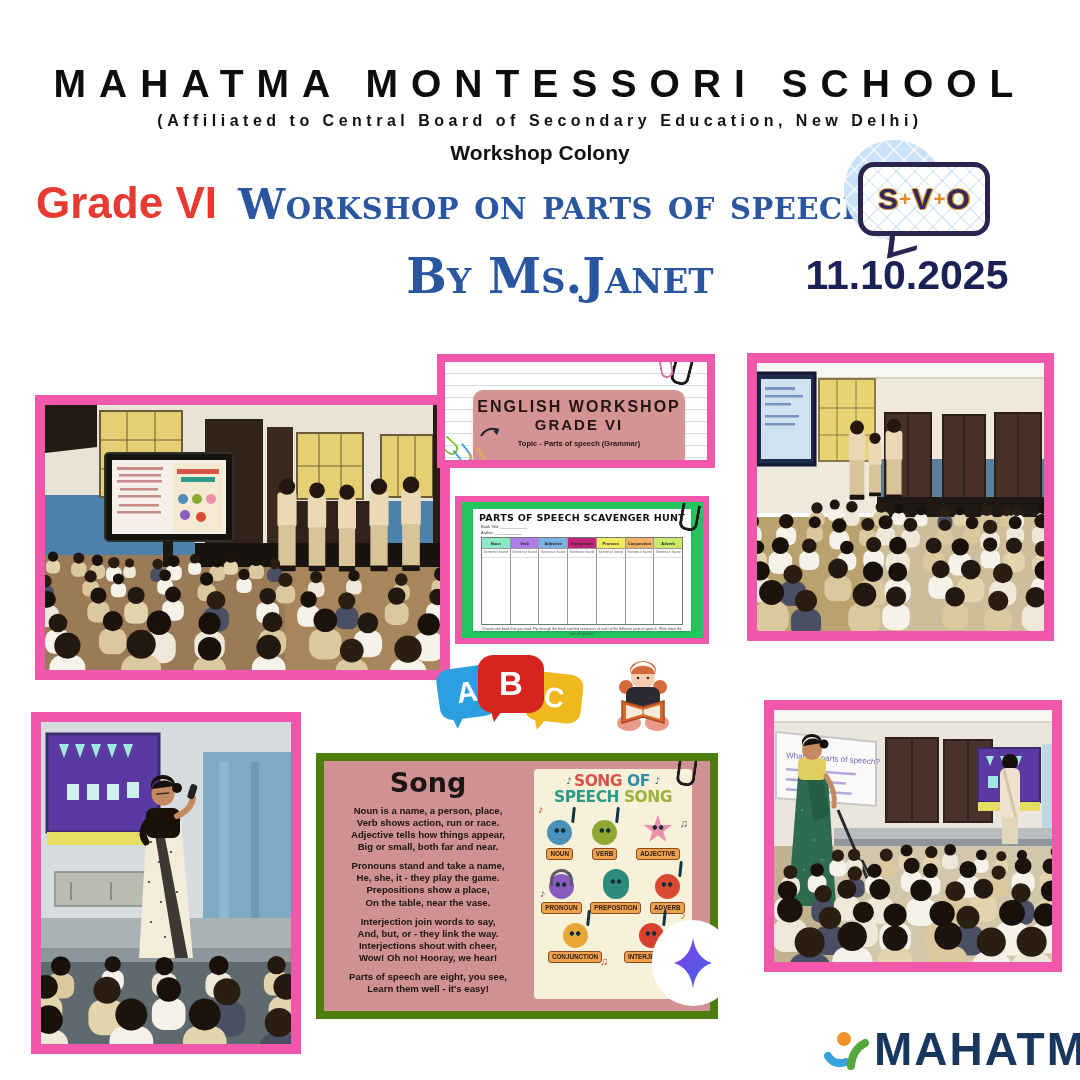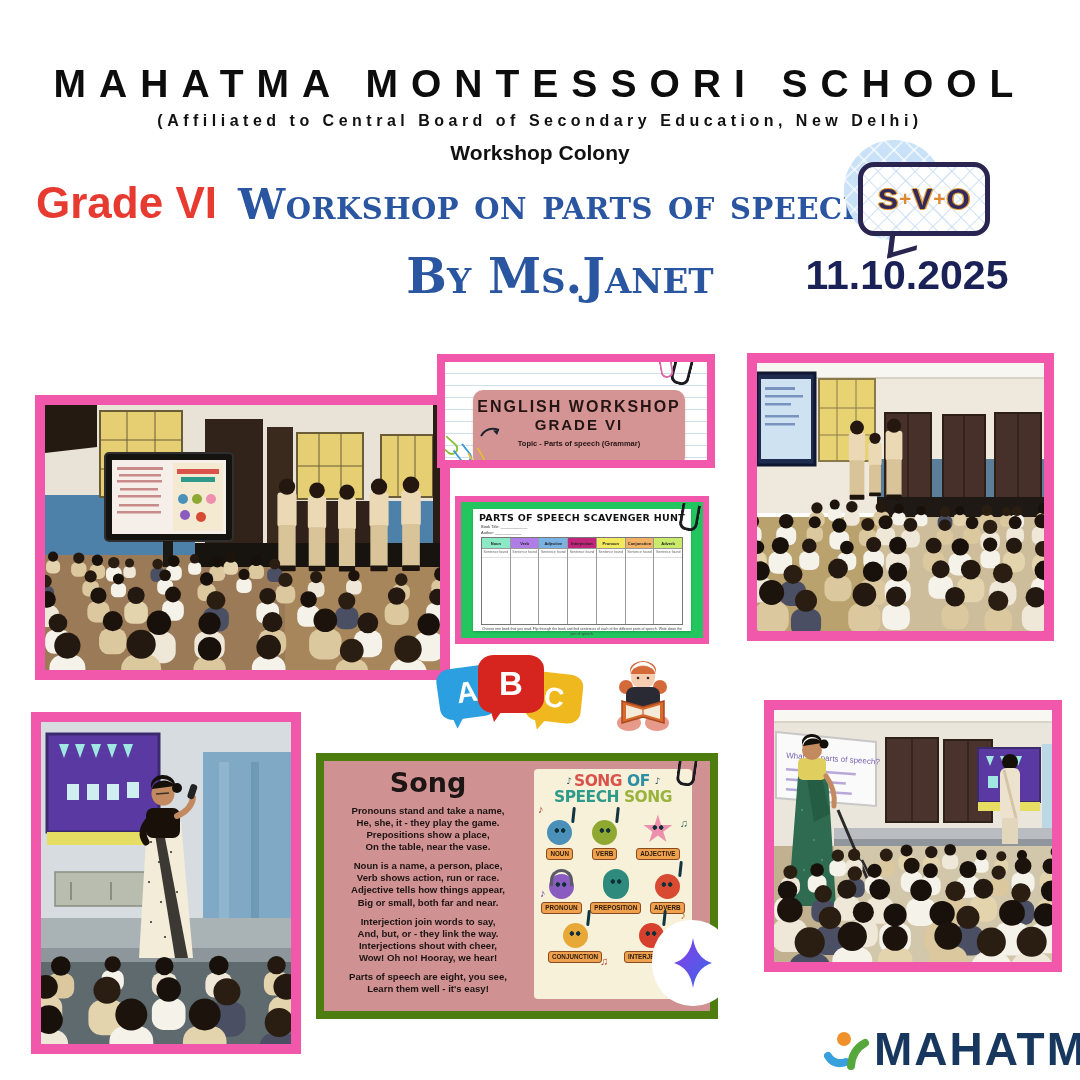--- a/index.html
+++ b/index.html
@@ -640,30 +640,30 @@
           <circle cx="238.17706027111853" cy="300.5905769100891" r="14.511346294709545" fill="#2a1d12"></circle>
         </g>
     </svg>
   </div>
 
   <div class="sframe" id="songframe">
     <div class="song-left">
       <div class="song-title">Song</div>
       <div id="song-lyrics">
           <div class="song-stanza">
+            <div>Noun is a name, a person, place,</div>
+            <div>Verb shows action, run or race.</div>
+            <div>Adjective tells how things appear,</div>
+            <div>Big or small, both far and near.</div>
+          </div>
+          <div class="song-stanza">
             <div>Pronouns stand and take a name,</div>
             <div>He, she, it - they play the game.</div>
             <div>Prepositions show a place,</div>
             <div>On the table, near the vase.</div>
-          </div>
-          <div class="song-stanza">
-            <div>Noun is a name, a person, place,</div>
-            <div>Verb shows action, run or race.</div>
-            <div>Adjective tells how things appear,</div>
-            <div>Big or small, both far and near.</div>
           </div>
           <div class="song-stanza">
             <div>Interjection join words to say,</div>
             <div>And, but, or - they link the way.</div>
             <div>Interjections shout with cheer,</div>
             <div>Wow! Oh no! Hooray, we hear!</div>
           </div>
           <div class="song-stanza">
             <div>Parts of speech are eight, you see,</div>
             <div>Learn them well - it's easy!</div>

